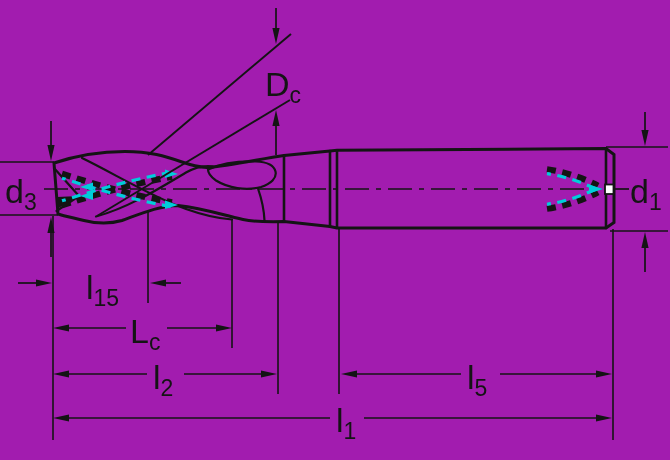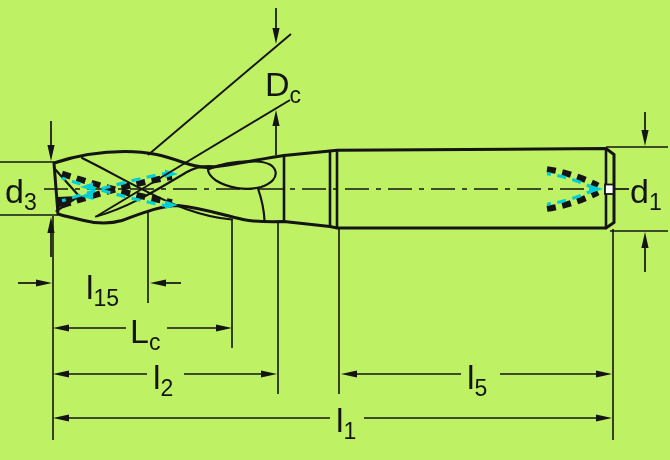--- a/index.html
+++ b/index.html
@@ -1,16 +1,16 @@
 <!DOCTYPE html>
 <html><head>
 <meta charset="utf-8">
 <style>
   html,body{margin:0;padding:0;background:#ffffff;}
-  #stage{position:relative;width:670px;height:460px;background:#bef264;overflow:hidden;
+  #stage{position:relative;width:670px;height:460px;background:#a21caf;overflow:hidden;
          font-family:"Liberation Sans",sans-serif;}
   svg{position:absolute;left:0;top:0;}
   .oline{stroke:#141414;fill:none;stroke-linecap:round;}
   .sw30{stroke-width:3;}
   .sw26{stroke-width:2.6;}
   .sw22{stroke-width:2.2;stroke-linecap:round;}
   .dim{stroke:#141414;stroke-width:1.7;fill:none;}
   .ext{stroke:#141414;stroke-width:1.6;fill:none;}
   .diag{stroke:#141414;stroke-width:1.9;fill:none;}
   .arr{fill:#141414;stroke:none;}

